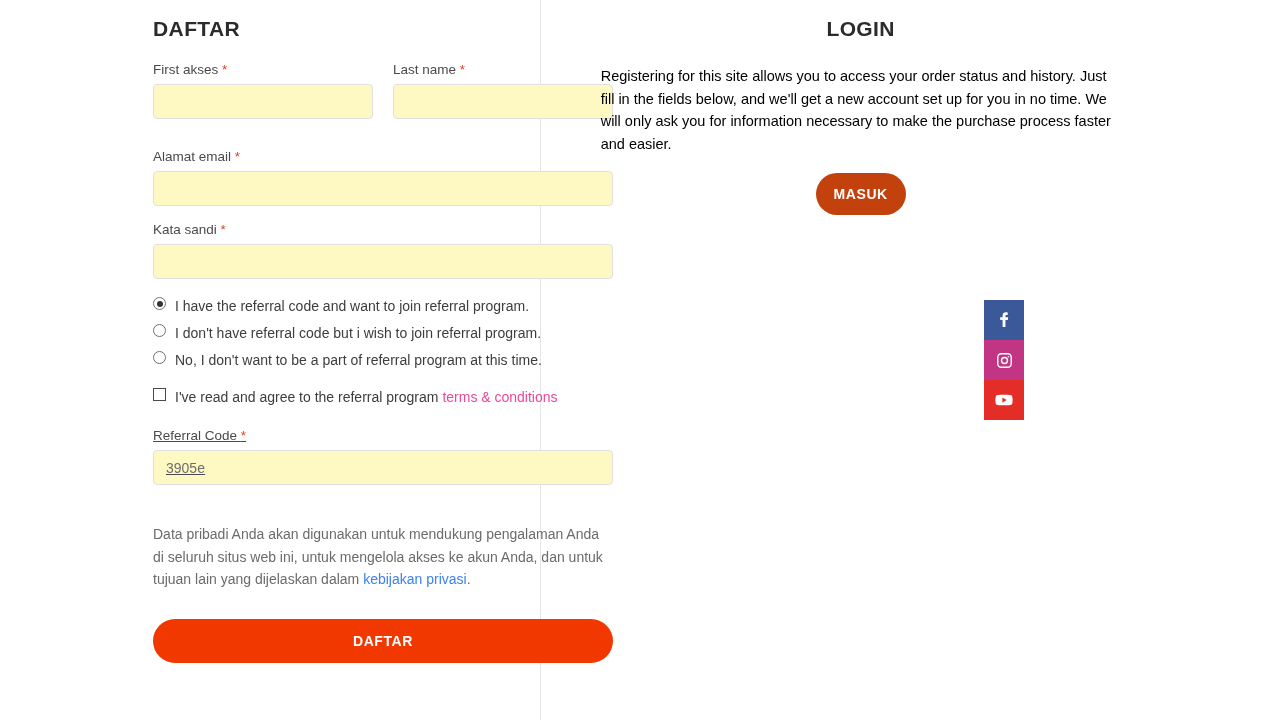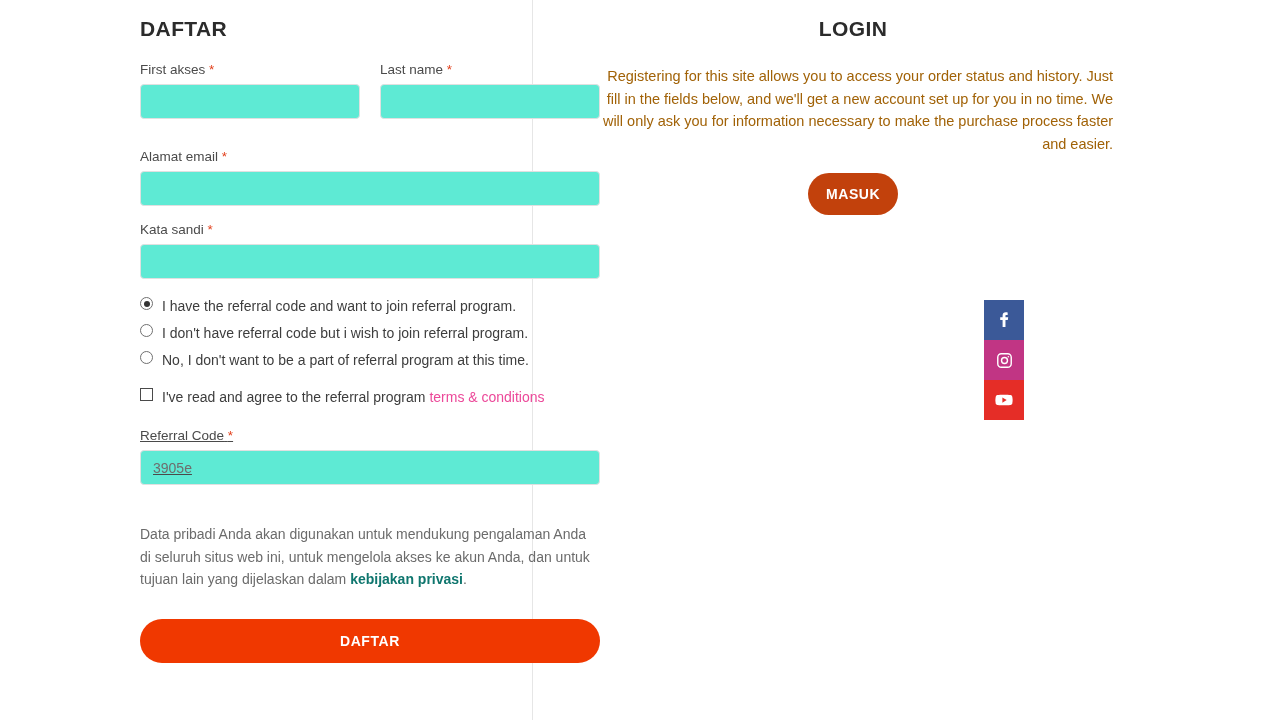--- a/index.html
+++ b/index.html
@@ -11,20 +11,21 @@
     overflow: hidden;
     background: #ffffff;
     font-family: "Liberation Sans", sans-serif;
     color: #4a4a4a;
   }
   .page {
     position: relative;
     width: 1024px;
     height: 720px;
     display: flex;
+    padding-left: 13px;
   }
   .col-left {
     width: 640px;
     height: 720px;
     border-right: 1px solid #e6e6e6;
     padding: 0 40px 0 140px;
     position: relative;
   }
   .col-right {
     width: 640px;
@@ -62,21 +63,21 @@
     margin-bottom: 6px;
     line-height: 16px;
   }
   .req { color: #e2401c; font-size: 13.5px; }
   input.txt {
     display: block;
     width: 100%;
     height: 35px;
     border: 1px solid #e0e0e0;
     border-radius: 4px;
-    background: #5eead4;
+    background: #fef9c3;
     font-size: 14px;
     font-family: "Liberation Sans", sans-serif;
     color: #6d6d6d;
     padding: 0 12px;
     outline: none;
   }
   input.txt::placeholder { color: #8e8e8e; }
 
   .radios { margin-top: 18px; }
   .radio-row, .check-row {
@@ -120,22 +121,22 @@
   .referral-wrap { margin-top: 22px; text-decoration: underline; }
 
   .privacy {
     margin-top: 38px;
     font-size: 14px;
     line-height: 22.5px;
     color: #6b6b6b;
     width: 455px;
   }
   .privacy a {
-    color: #0f766e;
-    font-weight: bold;
+    color: #3b82f6;
+    font-weight: normal;
     text-decoration: none;
   }
   .btn-daftar {
     margin-top: 28px;
     display: block;
     width: 460px;
     height: 44px;
     background: #f03800;
     color: #ffffff;
     border: none;
@@ -145,24 +146,24 @@
     letter-spacing: 0.6px;
     font-family: "Liberation Sans", sans-serif;
     cursor: pointer;
   }
 
   .login-desc {
     position: absolute;
     top: 65px;
     left: 60px;
     width: 520px;
-    text-align: right;
+    text-align: left;
     font-size: 14.5px;
     line-height: 22.5px;
-    color: #a16207;
+    color: #000000;
   }
   .btn-masuk {
     position: absolute;
     top: 173px;
     left: 865px;
     width: 90px;
     height: 42px;
     background: #c2410c;
     color: #fff;
     border: none;

